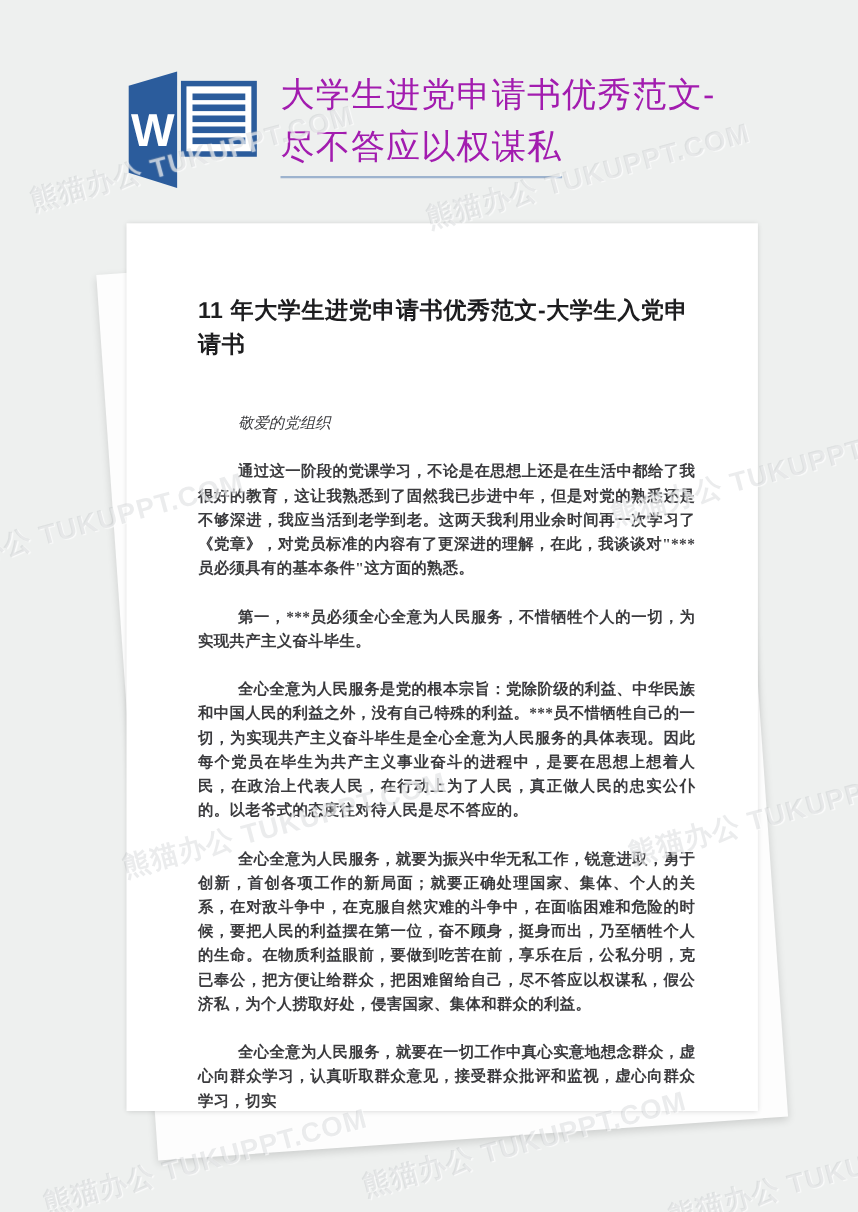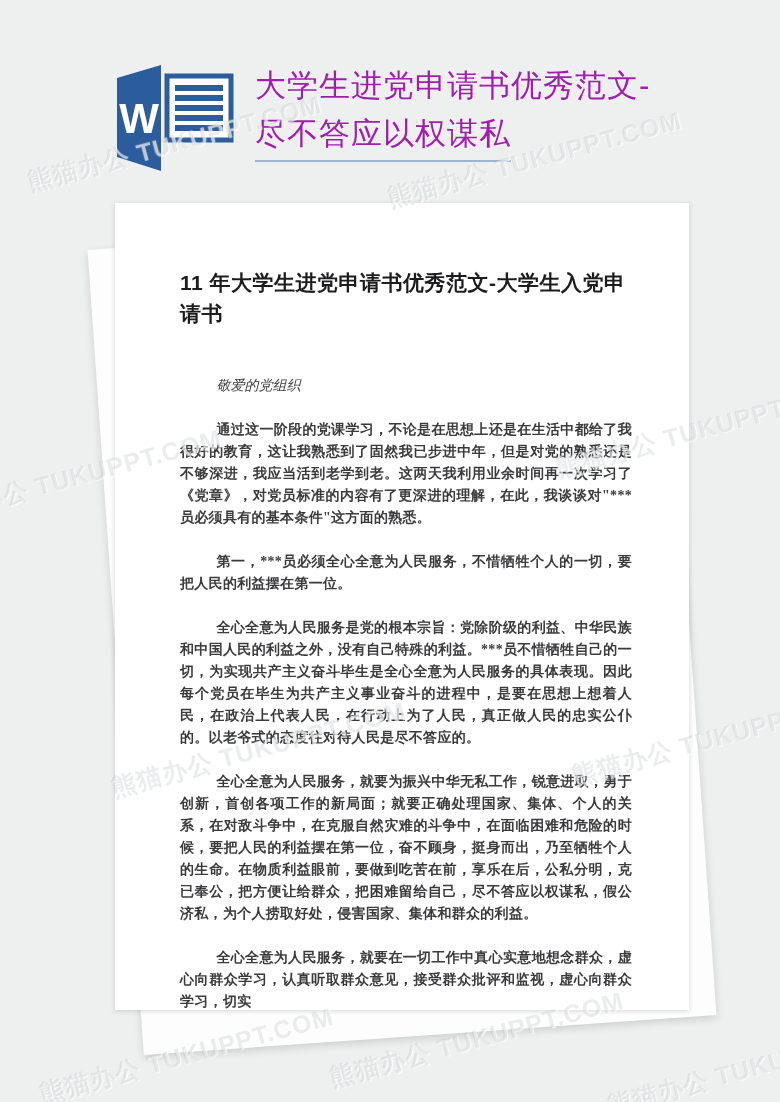--- a/index.html
+++ b/index.html
@@ -123,17 +123,17 @@
 </div>
 
 <div class="sheet-back"></div>
 
 <div class="sheet-main doc">
   <div class="doc-title">11 年大学生进党申请书优秀范文-大学生入党申请书</div>
 
   <p class="doc-salutation">敬爱的党组织</p>
 
   <p class="body-par">通过这一阶段的党课学习，不论是在思想上还是在生活中都给了我很好的教育，这让我熟悉到了固然我已步进中年，但是对党的熟悉还是不够深进，我应当活到老学到老。这两天我利用业余时间再一次学习了《党章》，对党员标准的内容有了更深进的理解，在此，我谈谈对"***员必须具有的基本条件"这方面的熟悉。</p>
-  <p class="body-par">第一，***员必须全心全意为人民服务，不惜牺牲个人的一切，要把人民的利益摆在第一位。</p>
+  <p class="body-par">第一，***员必须全心全意为人民服务，不惜牺牲个人的一切，为实现共产主义奋斗毕生。</p>
   <p class="body-par">全心全意为人民服务是党的根本宗旨：党除阶级的利益、中华民族和中国人民的利益之外，没有自己特殊的利益。***员不惜牺牲自己的一切，为实现共产主义奋斗毕生是全心全意为人民服务的具体表现。因此每个党员在毕生为共产主义事业奋斗的进程中，是要在思想上想着人民，在政治上代表人民，在行动上为了人民，真正做人民的忠实公仆的。以老爷式的态度往对待人民是尽不答应的。</p>
   <p class="body-par">全心全意为人民服务，就要为振兴中华无私工作，锐意进取，勇于创新，首创各项工作的新局面；就要正确处理国家、集体、个人的关系，在对敌斗争中，在克服自然灾难的斗争中，在面临困难和危险的时候，要把人民的利益摆在第一位，奋不顾身，挺身而出，乃至牺牲个人的生命。在物质利益眼前，要做到吃苦在前，享乐在后，公私分明，克已奉公，把方便让给群众，把困难留给自己，尽不答应以权谋私，假公济私，为个人捞取好处，侵害国家、集体和群众的利益。</p>
   <p class="body-par">全心全意为人民服务，就要在一切工作中真心实意地想念群众，虚心向群众学习，认真听取群众意见，接受群众批评和监视，虚心向群众学习，切实</p>
 </div>
 
 </body></html>

